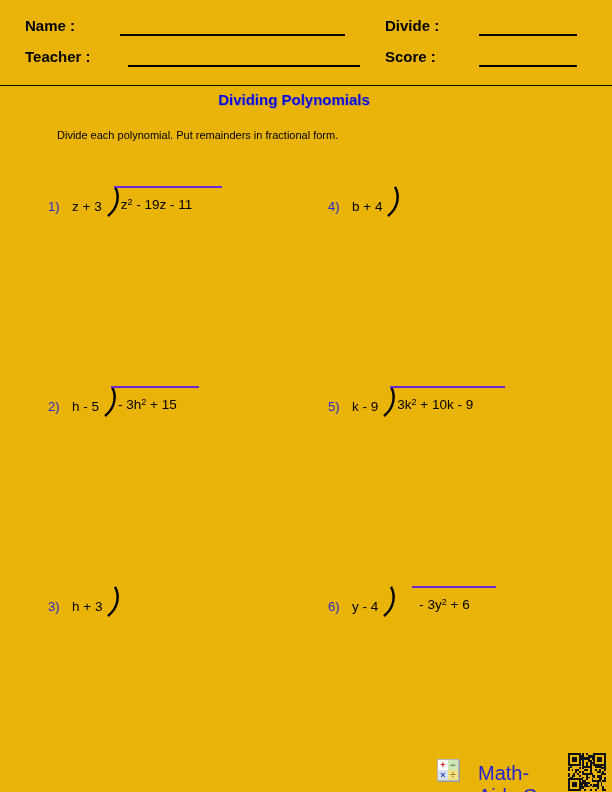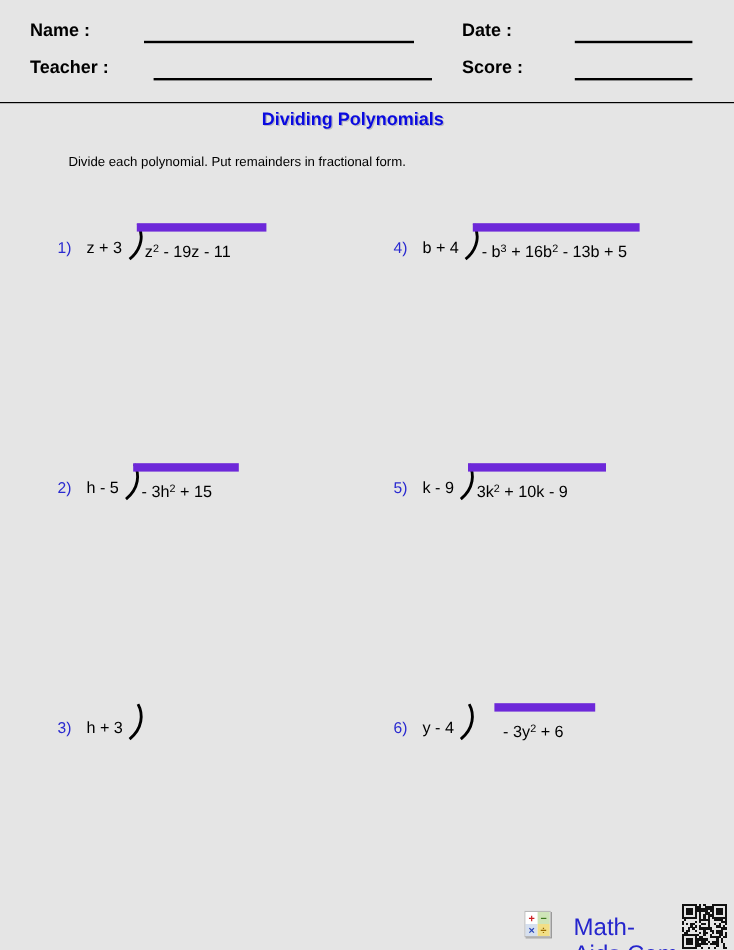--- a/index.html
+++ b/index.html
@@ -1,19 +1,19 @@
 <!DOCTYPE html>
 <html><head>
 <meta charset="utf-8">
 <style>
   html, body { margin: 0; padding: 0; background: #ffffff; }
   .page {
     position: relative;
     width: 612px; height: 792px;
-    background: #e5e5e5;
+    background: #eab308;
     font-family: "Liberation Sans", sans-serif;
     color: #000;
     overflow: hidden;
   }
 
   
   .hdr-label { position: absolute; font-size: 15px; font-weight: bold; white-space: pre; }
   .lbl-name    { left: 25px;  top: 17px; }
   .lbl-teacher { left: 25px;  top: 48px; }
   .lbl-score   { left: 385px; top: 17px; }
@@ -41,21 +41,21 @@
   .p2 { left: 46px;  top: 386px; }
   .p3 { left: 46px;  top: 586px; }
   .p4 { left: 326px; top: 186px; }
   .p5 { left: 326px; top: 386px; }
   .p6 { left: 326px; top: 586px; }
 
   .pnum { color: #2a2ad0; padding: 13px 0 0 2px; width: 24px; font-size: 13px; flex: none; }
   .divisor { padding-top: 13px; white-space: pre; }
   .bracket { width: 15px; height: 31px; margin-left: 3px; flex: none; }
   .dividend {
-    border-top: 7px solid #6d28d9;
+    border-top: 2px solid #6d28d9;
     margin-left: -6px;
     padding: 9px 28px 0 7px;
     line-height: 15px;
     white-space: pre;
   }
   .dividend sup { font-size: 9px; line-height: 0; vertical-align: 4px; }
   .pr-p1 { padding-right: 30px; }
   .pr-p2 { padding-right: 22px; }
   .pr-p3 { padding-right: 10px; }
   .pr-p4 { padding-right: 10px; }
@@ -87,21 +87,21 @@
   }
   .qr { position: absolute; left: 568px; top: 753px; width: 38px; height: 38px; }
 </style>
 </head>
 <body>
 
 <div class="page">
 
   <span class="hdr-label lbl-name">Name :</span>
   <span class="hdr-label lbl-teacher">Teacher :</span>
-  <span class="hdr-label lbl-score">Date :</span>
+  <span class="hdr-label lbl-score">Divide :</span>
   <span class="hdr-label lbl-date">Score :</span>
 
   <div class="hline line-name"></div>
   <div class="hline line-teacher"></div>
   <div class="hline line-score"></div>
   <div class="hline line-date"></div>
 
   <div class="separator"></div>
 
   <div class="title">Dividing Polynomials</div>
@@ -133,21 +133,20 @@
         <path d="M10,0.8 C14.5,9 14,21 3,30" stroke="#000" stroke-width="2.4" fill="none"></path>
       </svg>
   </div>
 
   <div class="problem p4">
     <span class="pnum">4)</span>
     <span class="divisor">b + 4</span>
     <svg class="bracket" viewBox="0 0 15 31">
         <path d="M10,0.8 C14.5,9 14,21 3,30" stroke="#000" stroke-width="2.4" fill="none"></path>
       </svg>
-    <span class="dividend pr-p4">- b<sup>3</sup> + 16b<sup>2</sup> - 13b + 5</span>
   </div>
 
   <div class="problem p5">
     <span class="pnum">5)</span>
     <span class="divisor">k - 9</span>
     <svg class="bracket" viewBox="0 0 15 31">
         <path d="M10,0.8 C14.5,9 14,21 3,30" stroke="#000" stroke-width="2.4" fill="none"></path>
       </svg>
     <span class="dividend pr-p5">3k<sup>2</sup> + 10k - 9</span>
   </div>

